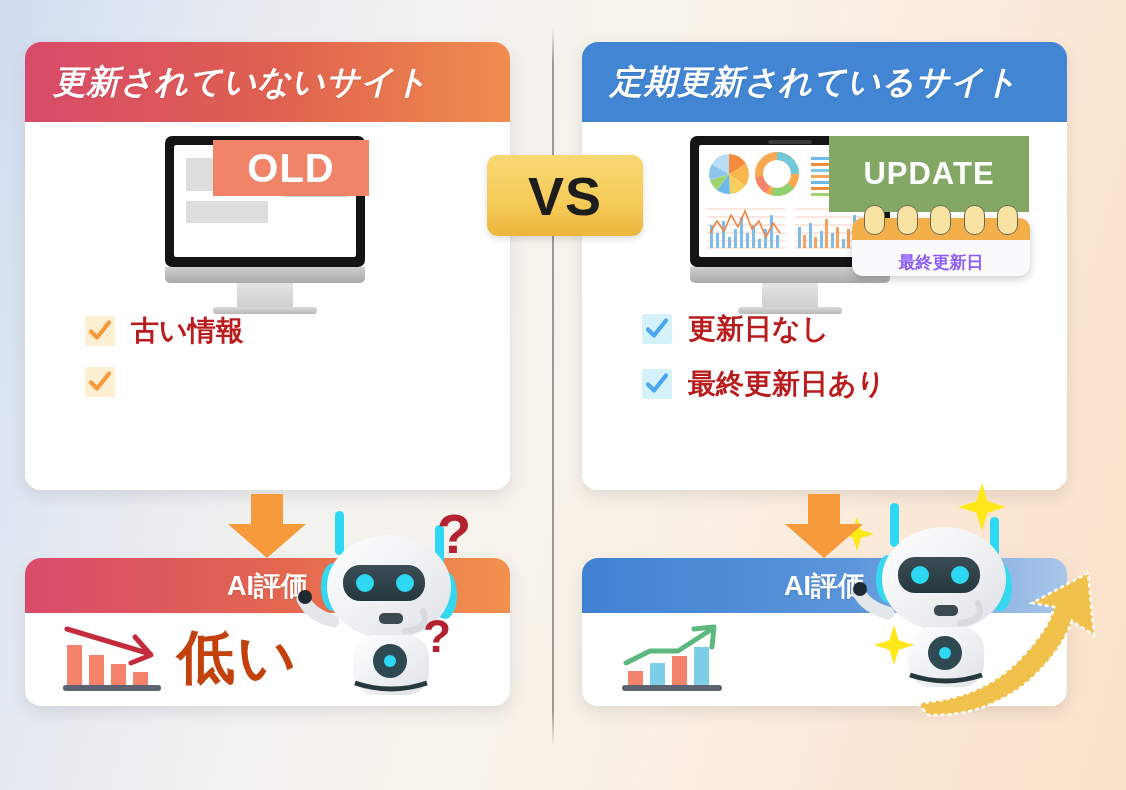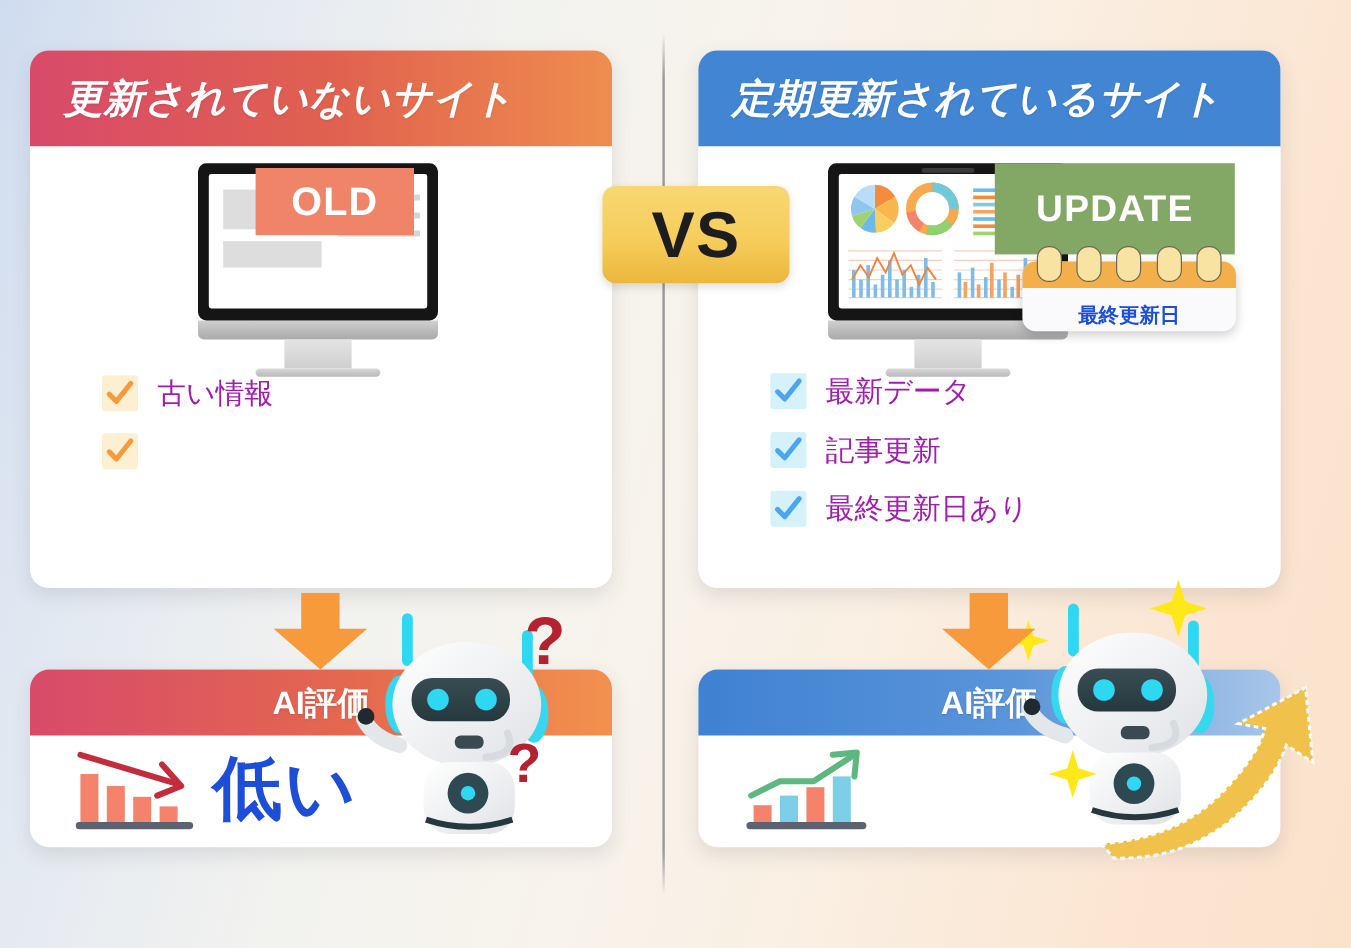--- a/index.html
+++ b/index.html
@@ -64,66 +64,66 @@
 
   
   .ph{position:absolute;background:#dddddd;}
   .phline{position:absolute;background:#d6d6d6;height:5px;border-radius:1px;}
 
   
   .tag{
     position:absolute;display:flex;align-items:center;justify-content:center;
     color:#fff;font-weight:700;letter-spacing:1px;
   }
-  .tag-old{background:#ef8468;width:132px;height:56px;font-size:33px;justify-content:center;}
+  .tag-old{background:#ef8468;width:156px;height:56px;font-size:40px;justify-content:center;}
   .tag-update{background:#83a765;width:200px;height:76px;font-size:31px;}
 
   .vs{
-    position:absolute;left:502px;top:155px;width:156px;height:81px;border-radius:11px;
+    position:absolute;left:487px;top:155px;width:156px;height:81px;border-radius:11px;
     background:linear-gradient(180deg,#f8d773 0%,#f6cd5b 55%,#ecb63c 100%);
     display:flex;align-items:center;justify-content:center;
     box-shadow:0 3px 7px rgba(0,0,0,.13);z-index:40;
   }
   .vs-text{font-size:54px;font-weight:800;color:#1d1d1d;letter-spacing:1px;}
 
   
   .cal{
     position:absolute;width:178px;border-radius:11px;background:#fafafc;
     box-shadow:0 3px 9px rgba(0,0,0,.20);z-index:30;
   }
   .cal-top{height:22px;border-radius:11px 11px 0 0;background:#f3b04a;}
   .rings{position:absolute;top:-13px;left:0;width:178px;display:flex;justify-content:space-evenly;}
   .ring{width:19px;height:28px;border-radius:10px;background:#f8e3a3;border:1.5px solid #6d6758;}
-  .cal-d1{text-align:center;font-size:17px;font-weight:700;color:#1d4ed8;padding:11px 0 2px;}
+  .cal-d1{text-align:center;font-size:17px;font-weight:700;color:#8b5cf6;padding:11px 0 2px;}
   .cal-d2{text-align:center;font-size:19px;font-weight:700;color:#1b1b1b;padding-bottom:11px;letter-spacing:.3px;}
 
   
   .checks{position:absolute;left:60px;}
   .chk-row{display:flex;align-items:center;margin-bottom:17px;}
   .chk-box{width:30px;height:30px;margin-right:16px;flex:0 0 auto;position:relative;border-radius:2px;}
   .chk-box.warm{background:#fdefd2;}
   .chk-box.cool{background:#d5f2fb;}
   .chk-box svg{position:absolute;left:2px;top:2px;}
-  .chk-label{font-size:24px;font-weight:400;color:#a21caf;white-space:nowrap;}
+  .chk-label{font-size:28px;font-weight:700;color:#b91c1c;white-space:nowrap;}
 
   
   .downarrow{position:absolute;width:84px;height:66px;z-index:5;}
 
   
   .result{
     position:absolute;width:485px;height:148px;border-radius:16px;background:#fff;
     box-shadow:0 6px 16px rgba(60,60,80,.13);overflow:visible;
   }
   .result-head{height:55px;border-radius:16px 16px 0 0;display:flex;align-items:center;justify-content:center;}
   .result-head.left{background:linear-gradient(90deg,#d84a6a 0%,#e4684f 55%,#f2914d 100%);}
   .result-head.right{background:linear-gradient(90deg,#3f81d2 0%,#5b95da 55%,#a9c6e9 100%);}
   .result-head-title{color:#fff;font-size:27px;font-weight:700;text-shadow:0 1px 2px rgba(0,0,0,.12);}
   .result-body{position:relative;height:93px;border-radius:0 0 16px 16px;overflow:visible;}
   .verdict{position:absolute;font-size:58px;font-weight:800;letter-spacing:2px;}
-  .verdict.low{color:#1d4ed8;left:152px;top:6px;}
+  .verdict.low{color:#c2410c;left:152px;top:6px;}
   .verdict.high{color:#3f81d2;left:155px;top:4px;}
   .mini{position:absolute;left:38px;top:10px;width:110px;height:72px;}
 
   
   .decor{position:absolute;pointer-events:none;}
   .qmark{position:absolute;color:#b3222e;font-weight:800;}
   .star{position:absolute;}
 </style>
 </head>
 <body>
@@ -370,29 +370,21 @@
           <div class="cal-d1">最終更新日</div>
         </div>
 
         <div class="checks" style="top:188px;">
           <div class="chk-row">
             <div class="chk-box cool">
               <svg width="26" height="26" viewBox="0 0 26 26" aria-hidden="true">
                 <path d="M4 13.5 L10 19.5 L22 4.5" fill="none" stroke="#4aa6f0" stroke-width="4.2" stroke-linecap="round" stroke-linejoin="round"></path>
               </svg>
             </div>
-            <div class="chk-label">最新データ</div>
-          </div>
-          <div class="chk-row">
-            <div class="chk-box cool">
-              <svg width="26" height="26" viewBox="0 0 26 26" aria-hidden="true">
-                <path d="M4 13.5 L10 19.5 L22 4.5" fill="none" stroke="#4aa6f0" stroke-width="4.2" stroke-linecap="round" stroke-linejoin="round"></path>
-              </svg>
-            </div>
-            <div class="chk-label">記事更新</div>
+            <div class="chk-label">更新日なし</div>
           </div>
           <div class="chk-row">
             <div class="chk-box cool">
               <svg width="26" height="26" viewBox="0 0 26 26" aria-hidden="true">
                 <path d="M4 13.5 L10 19.5 L22 4.5" fill="none" stroke="#4aa6f0" stroke-width="4.2" stroke-linecap="round" stroke-linejoin="round"></path>
               </svg>
             </div>
             <div class="chk-label">最終更新日あり</div>
           </div>
         </div>

